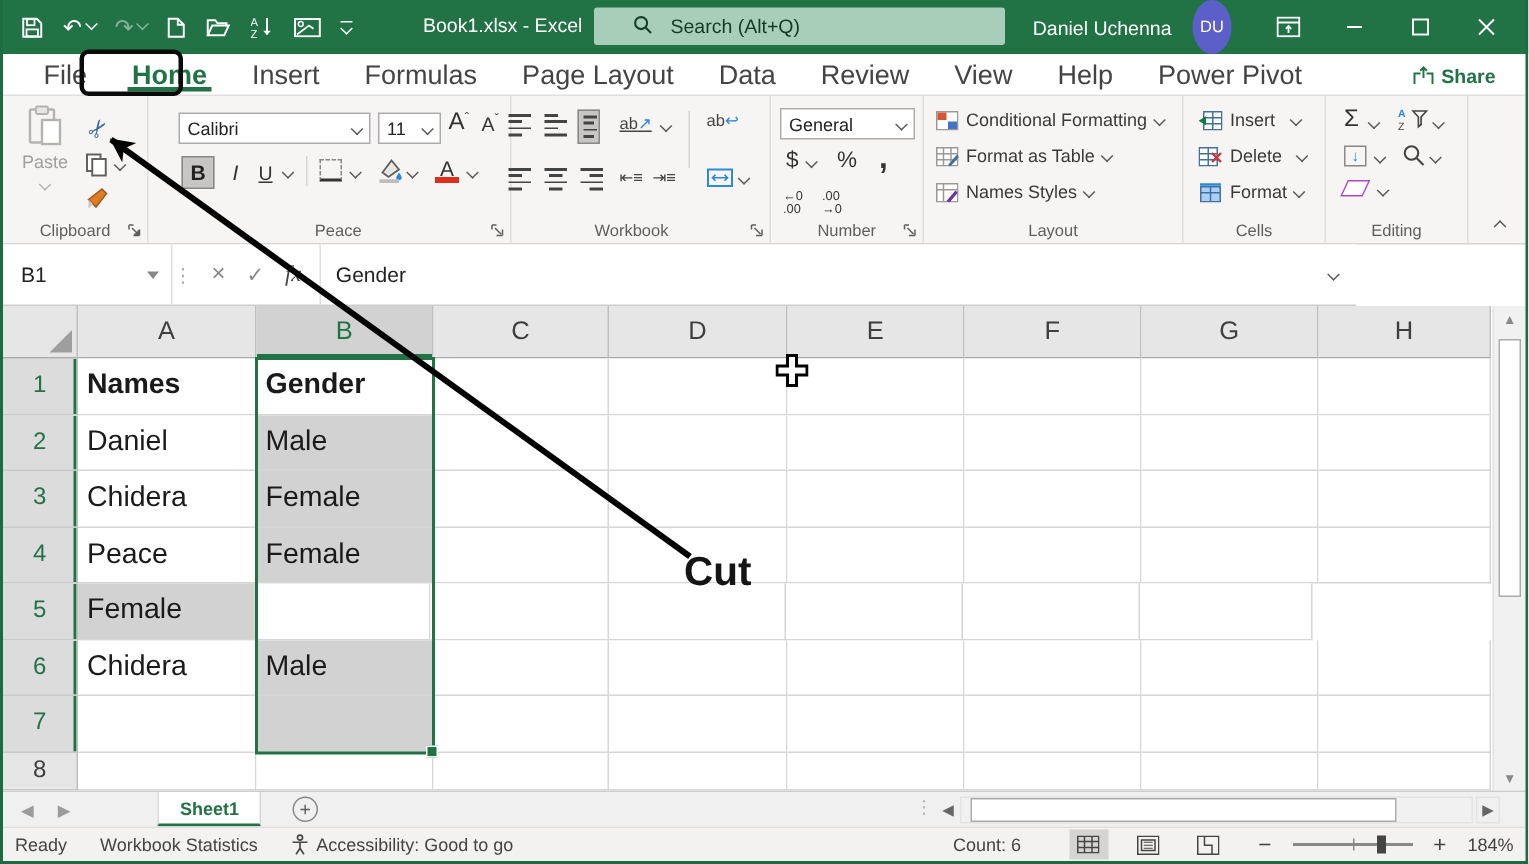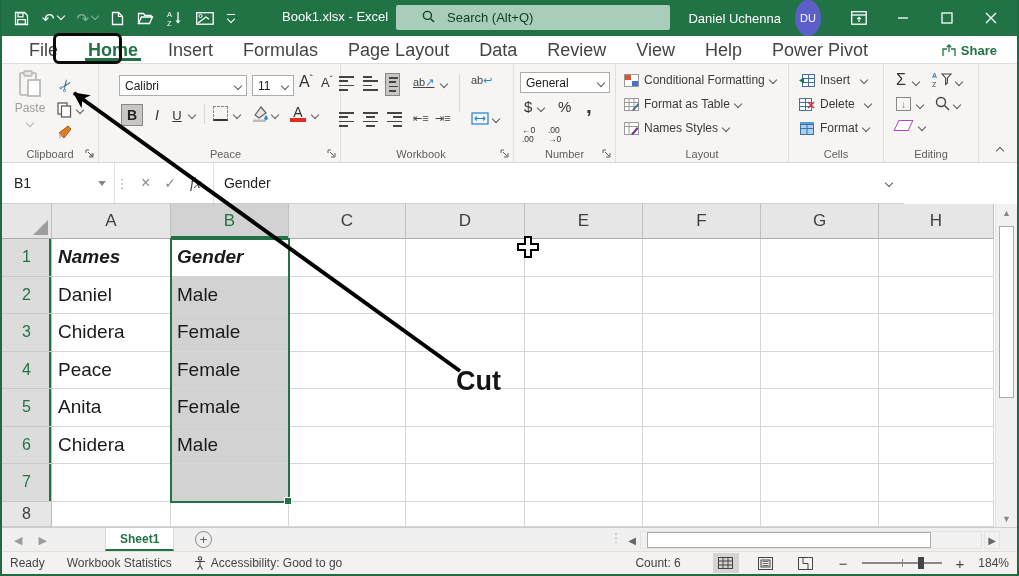--- a/index.html
+++ b/index.html
@@ -61,21 +61,21 @@
   .gr{display:flex;}
   .corner{width:50px;height:35px;background:#e6e6e6;border-right:1px solid #bfbfbf;border-bottom:1px solid #ababab;position:relative;}
   .corner .tri{position:absolute;right:3px;bottom:3px;width:0;height:0;border-bottom:15px solid #9e9e9e;border-left:15px solid transparent;}
   .chd{height:35px;background:#e6e6e6;border-right:1px solid #bfbfbf;border-bottom:1px solid #ababab;display:flex;align-items:center;justify-content:center;font-size:17px;color:#3f3f3f;}
   .chd.sel{background:#d2d2d2;color:#217346;box-shadow:inset 0 -2px 0 #217346;}
   .rh{width:50px;background:#e6e6e6;border-right:1px solid #bfbfbf;border-bottom:1px solid #c9c9c9;display:flex;align-items:center;justify-content:center;font-size:16px;color:#3f3f3f;}
   .rh.sel{background:#dcdcdc;color:#217346;box-shadow:inset -2px 0 0 #217346;}
   .row{height:37.5px;}
   .row8{height:25.5px;}
   .cell{border-right:1px solid #d6d6d6;border-bottom:1px solid #d6d6d6;display:flex;align-items:center;padding-left:6px;font-size:19px;color:#1a1a1a;background:#fff;overflow:hidden;}
-  .cell.bold{font-weight:bold;font-style:italic;}
+  .cell.bold{font-weight:bold;}
   .cell.gsel{background:#d2d2d2;}
   .cA{width:119px;}.cB{width:118px;}.cC{width:117px;}.cD{width:119px;}.cE{width:118px;}.cF{width:118px;}.cG{width:118px;}.cH{width:115px;}
   .sel-outline{position:absolute;left:168px;top:34px;width:120px;height:265px;border:2px solid #217346;pointer-events:none;z-index:5;}
   .fill-handle{position:absolute;left:282px;top:293px;width:8px;height:8px;background:#217346;border:1.5px solid #fff;z-index:6;}
   
   .vscroll{position:absolute;left:995px;top:204px;width:22px;height:323px;background:#f1f1f1;border-left:1px solid #e3e3e3;}
   .vs-btn{height:17px;display:flex;align-items:center;justify-content:center;color:#8a8886;font-size:9px;}
   .vs-thumb{position:absolute;left:3px;top:22px;width:15px;height:172px;background:#fff;border:1px solid #ababab;}
   .vs-down{position:absolute;bottom:0;width:100%;}
   
@@ -533,21 +533,20 @@
       <div class="cell cB gsel">Female</div>
       <div class="cell cC"></div>
         <div class="cell cD"></div>
         <div class="cell cE"></div>
         <div class="cell cF"></div>
         <div class="cell cG"></div>
         <div class="cell cH"></div>
     </div>
     <div class="gr row">
       <div class="rh sel">5</div>
-      <div class="cell cA">Anita</div>
       <div class="cell cB gsel">Female</div>
       <div class="cell cC"></div>
         <div class="cell cD"></div>
         <div class="cell cE"></div>
         <div class="cell cF"></div>
         <div class="cell cG"></div>
         <div class="cell cH"></div>
     </div>
     <div class="gr row">
       <div class="rh sel">6</div>

